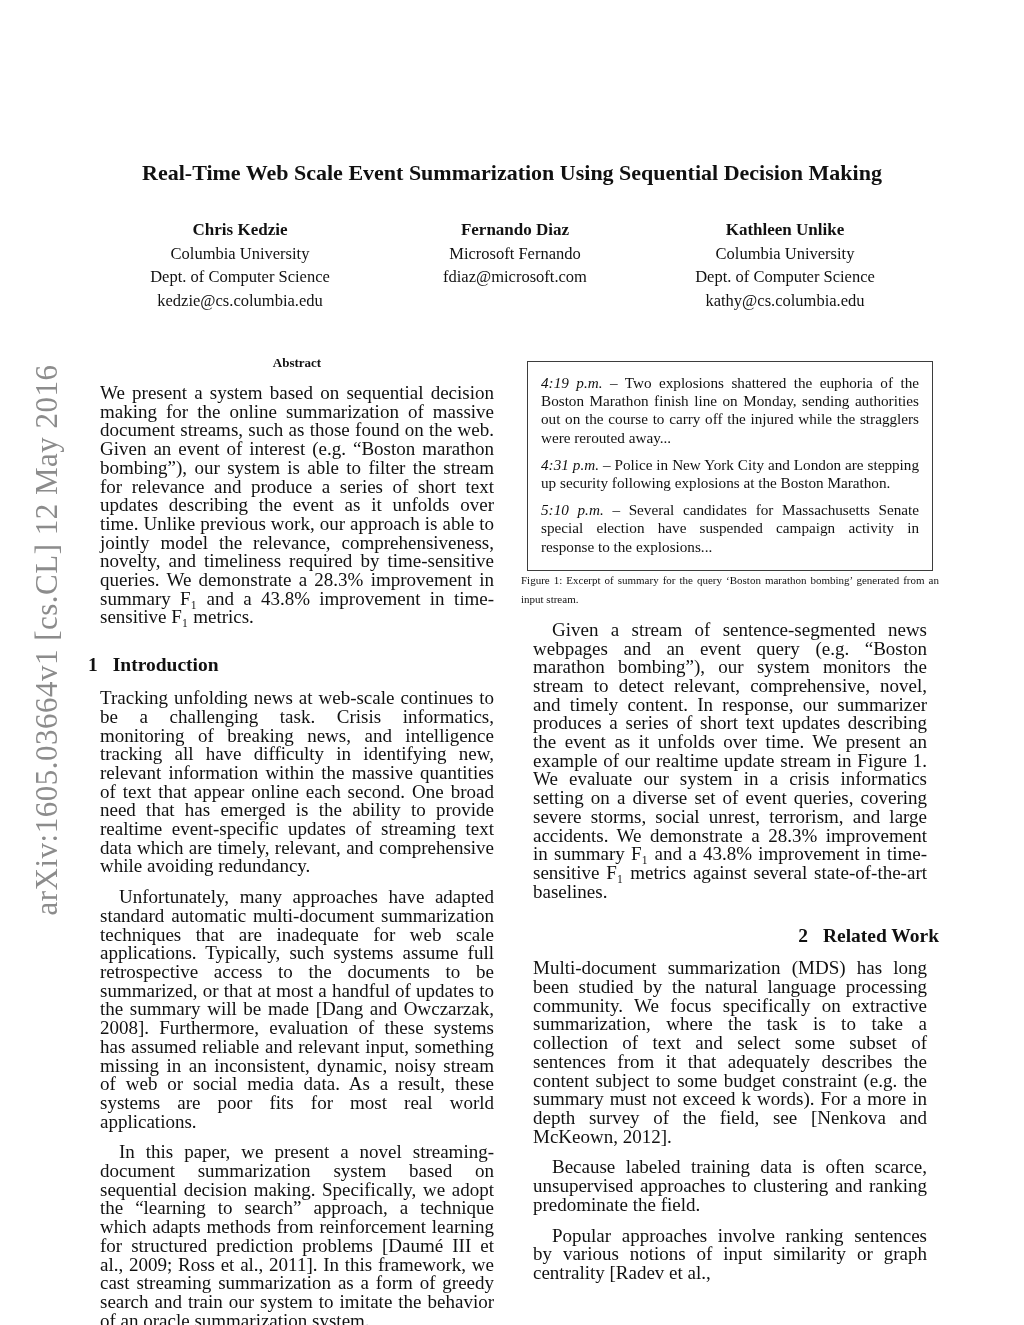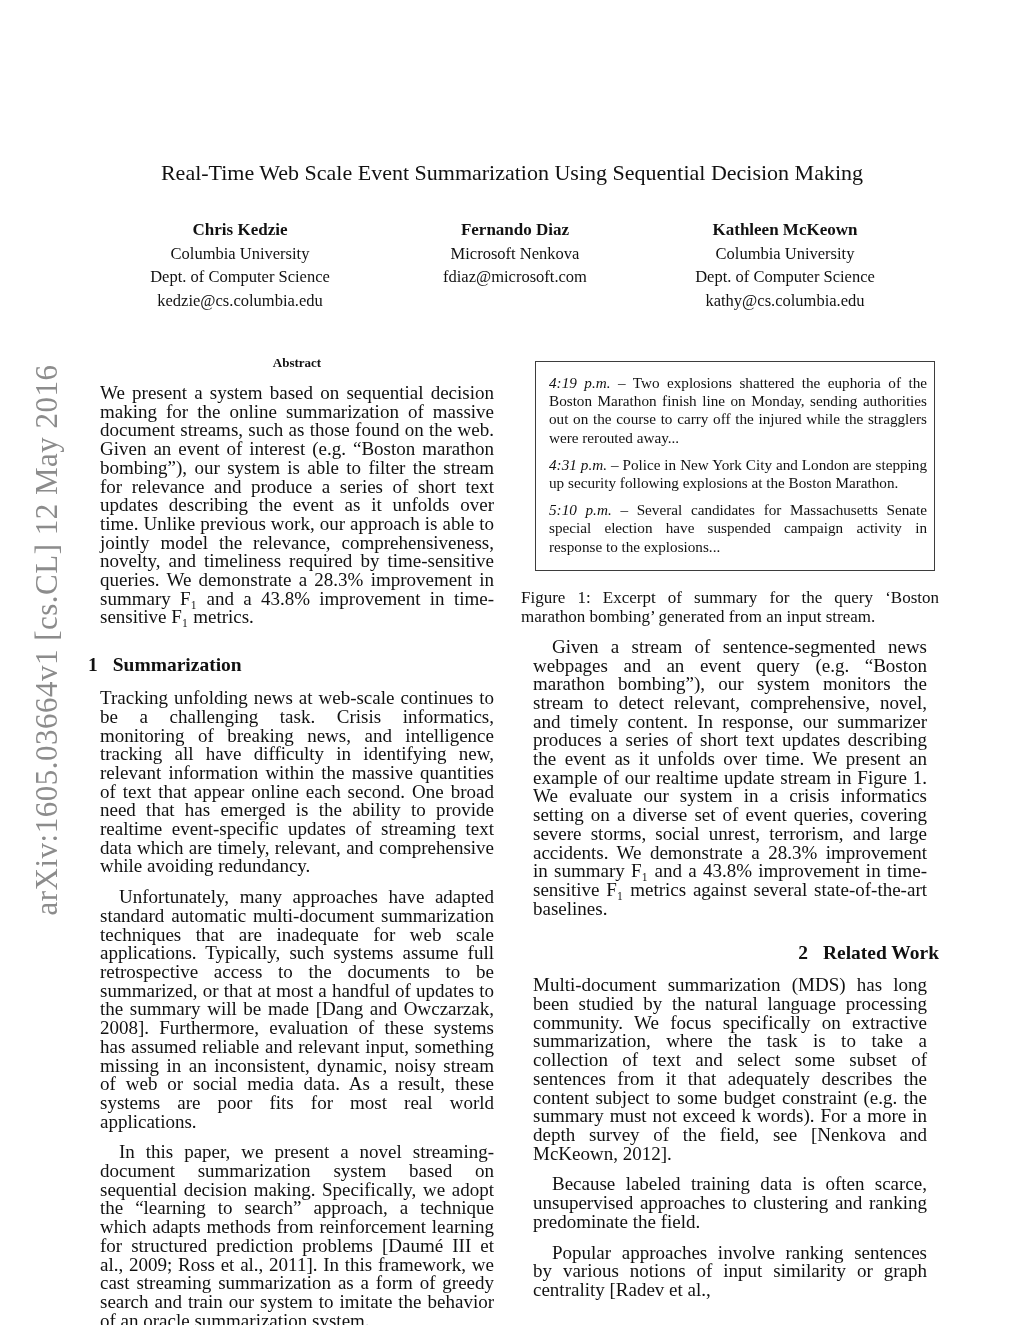--- a/index.html
+++ b/index.html
@@ -34,21 +34,21 @@
   }
 
   
   .paper-title {
     position: absolute;
     top: 160px;
     left: 0;
     width: 1024px;
     text-align: center;
     font-size: 22px;
-    font-weight: normal;
+    font-weight: bold;
     margin: 0;
   }
   .author-block {
     position: absolute;
     top: 218px;
     text-align: center;
     font-size: 16.5px;
     line-height: 23.5px;
   }
   .author-block .author-name {
@@ -89,37 +89,36 @@
     font-size: 19.5px;
     font-weight: bold;
     margin: 0;
   }
   .section-heading .sec-num { display: inline-block; margin-right: 15px; }
   .intro-heading { margin-top: 27px; margin-bottom: 13px; }
   .related-heading { margin-top: 24px; margin-bottom: 12px; text-align: right; }
 
   
   .figure-box {
-    margin-left: 14px;
+    margin-left: 6px;
     width: 378px;
     border: 1.5px solid #3d3d3d;
-    padding: 12px 7px 14px 13px;
+    padding: 12px 13px 14px 13px;
   }
   .update-item {
     font-size: 15.2px;
     line-height: 18.2px;
     text-align: justify;
     margin: 0 0 9px 0;
   }
   .update-item:last-child { margin-bottom: 0; }
   .update-time { font-style: italic; }
 
   .figure-caption {
-    margin-top: 17px;
-    font-size: 17px;
+    font-size: 11px;
     line-height: 19px;
     text-align: justify;
   }
   .given-paragraph { margin-top: 27px; }
 </style>
 </head>
 <body>
 
 <div class="arxiv-wrap">
   <span class="arxiv-text">arXiv:1605.03664v1  [cs.CL]  12 May 2016</span>
@@ -128,35 +127,35 @@
 <h1 class="paper-title">Real-Time Web Scale Event Summarization Using Sequential Decision Making</h1>
 
 <div class="author-block author-1">
   <div class="author-name">Chris Kedzie</div>
   <div>Columbia University</div>
   <div>Dept. of Computer Science</div>
   <div>kedzie@cs.columbia.edu</div>
 </div>
 <div class="author-block author-2">
   <div class="author-name">Fernando Diaz</div>
-  <div>Microsoft Nenkova</div>
+  <div>Microsoft Fernando</div>
   <div>fdiaz@microsoft.com</div>
 </div>
 <div class="author-block author-3">
-  <div class="author-name">Kathleen McKeown</div>
+  <div class="author-name">Kathleen Unlike</div>
   <div>Columbia University</div>
   <div>Dept. of Computer Science</div>
   <div>kathy@cs.columbia.edu</div>
 </div>
 
 <div class="col col-left">
   <div class="abstract-heading">Abstract</div>
   <p class="body-text abstract-body">We present a system based on sequential decision making for the online summarization of massive document streams, such as those found on the web. Given an event of interest (e.g. “Boston marathon bombing”), our system is able to filter the stream for relevance and produce a series of short text updates describing the event as it unfolds over time. Unlike previous work, our approach is able to jointly model the relevance, comprehensiveness, novelty, and timeliness required by time-sensitive queries. We demonstrate a 28.3% improvement in summary F₁ and a 43.8% improvement in time-sensitive F₁ metrics.</p>
 
-  <h2 class="section-heading intro-heading"><span class="sec-num">1</span><span>Summarization</span></h2>
+  <h2 class="section-heading intro-heading"><span class="sec-num">1</span><span>Introduction</span></h2>
 
   <p class="body-text">Tracking unfolding news at web-scale continues to be a challenging task. Crisis informatics, monitoring of breaking news, and intelligence tracking all have difficulty in identifying new, relevant information within the massive quantities of text that appear online each second. One broad need that has emerged is the ability to provide realtime event-specific updates of streaming text data which are timely, relevant, and comprehensive while avoiding redundancy.</p>
   <p class="body-text indent">Unfortunately, many approaches have adapted standard automatic multi-document summarization techniques that are inadequate for web scale applications. Typically, such systems assume full retrospective access to the documents to be summarized, or that at most a handful of updates to the summary will be made [Dang and Owczarzak, 2008]. Furthermore, evaluation of these systems has assumed reliable and relevant input, something missing in an inconsistent, dynamic, noisy stream of web or social media data. As a result, these systems are poor fits for most real world applications.</p>
   <p class="body-text indent">In this paper, we present a novel streaming-document summarization system based on sequential decision making. Specifically, we adopt the “learning to search” approach, a technique which adapts methods from reinforcement learning for structured prediction problems [Daumé III et al., 2009; Ross et al., 2011]. In this framework, we cast streaming summarization as a form of greedy search and train our system to imitate the behavior of an oracle summarization system.</p>
 </div>
 
 <div class="col col-right">
   <div class="figure-box">
     <p class="update-item"><span class="update-time">4:19 p.m.</span><span> – Two explosions shattered the euphoria of the Boston Marathon finish line on Monday, sending authorities out on the course to carry off the injured while the stragglers were rerouted away...</span></p>
     <p class="update-item"><span class="update-time">4:31 p.m.</span><span> – Police in New York City and London are stepping up security following explosions at the Boston Marathon.</span></p>

